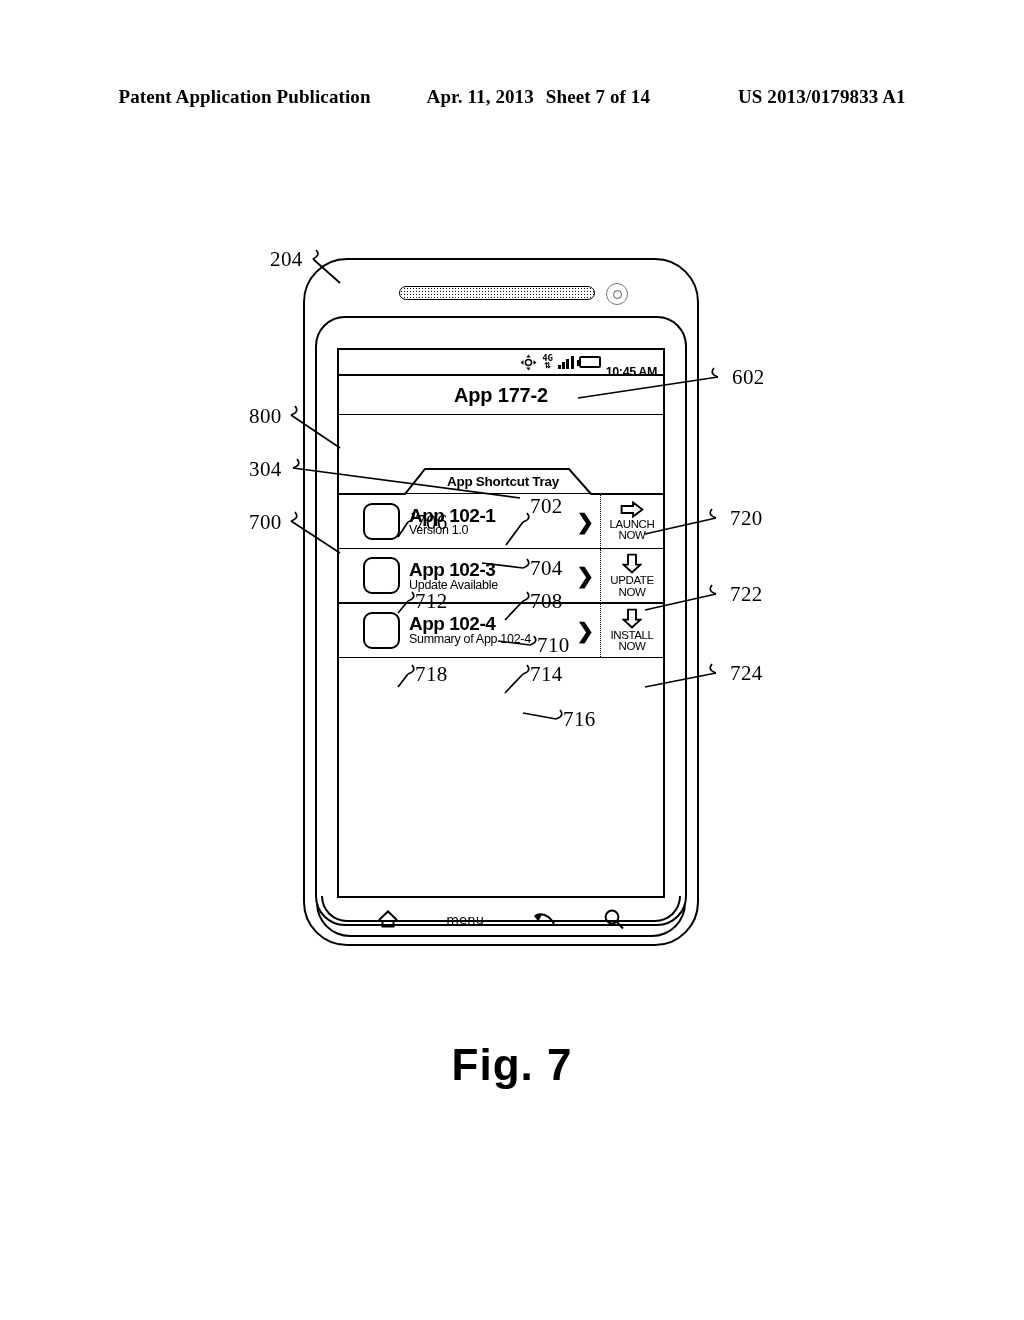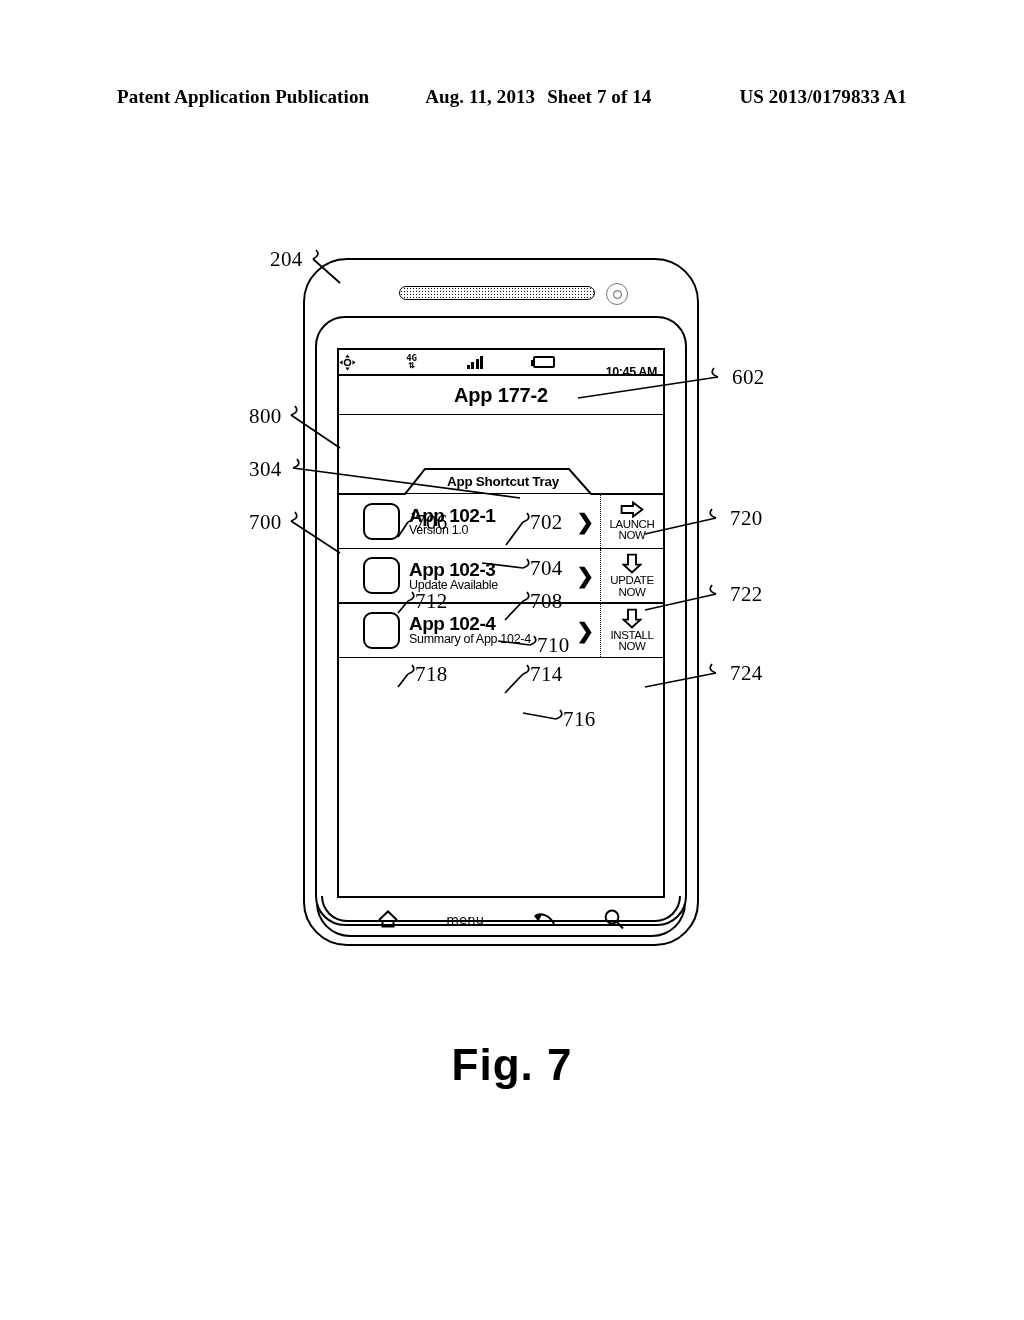--- a/index.html
+++ b/index.html
@@ -125,21 +125,21 @@
     border: 2px solid #000;
     box-sizing: border-box;
     background: #fff;
     overflow: hidden;
   }
   .statusbar {
     height: 26px;
     border-bottom: 2px solid #000;
     display: flex;
     align-items: center;
-    justify-content: space-between;
+    justify-content: flex-end;
     padding-right: 6px;
     gap: 5px;
     box-sizing: border-box;
   }
   .sb-gps { width: 17px; height: 17px; }
   .sb-4g {
     display: flex;
     flex-direction: column;
     align-items: center;
     line-height: 1;
@@ -317,21 +317,21 @@
     left: 0; top: 0;
     width: 1024px;
     height: 1320px;
     pointer-events: none;
   }
 </style>
 </head>
 <body>
 
 <div class="pat-header">
-  <span class="hdr-pub">Patent Application Publication</span><span class="hdr-date">Aug. 11, 2013</span><span class="hdr-sheet">Sheet 7 of 14</span><span class="hdr-num">US 2013/0179833 A1</span>
+  <span class="hdr-pub">Patent Application Publication</span><span class="hdr-date">Apr. 11, 2013</span><span class="hdr-sheet">Sheet 7 of 14</span><span class="hdr-num">US 2013/0179833 A1</span>
 </div>
 
 <div class="phone-wrap">
   <div class="phone-body"></div>
   <div class="phone-bezel"></div>
   <div class="chin-line chin-1"></div>
   <div class="chin-line chin-2"></div>
 
   <div class="speaker"></div>
   <div class="camera"></div>
@@ -506,21 +506,21 @@
 <div class="ref" style="left:270px; top:247px;">204</div>
 <div class="ref" style="left:249px; top:404px;">800</div>
 <div class="ref" style="left:249px; top:457px;">304</div>
 <div class="ref" style="left:249px; top:510px;">700</div>
 <div class="ref" style="left:732px; top:365px;">602</div>
 <div class="ref" style="left:730px; top:506px;">720</div>
 <div class="ref" style="left:730px; top:582px;">722</div>
 <div class="ref" style="left:730px; top:661px;">724</div>
 
 <div class="ref" style="left:415px; top:510px;">706</div>
-<div class="ref" style="left:530px; top:510px;">702</div>
+<div class="ref" style="left:530px; top:494px;">702</div>
 <div class="ref" style="left:530px; top:556px;">704</div>
 
 <div class="ref" style="left:415px; top:589px;">712</div>
 <div class="ref" style="left:530px; top:589px;">708</div>
 <div class="ref" style="left:537px; top:633px;">710</div>
 
 <div class="ref" style="left:415px; top:662px;">718</div>
 <div class="ref" style="left:530px; top:662px;">714</div>
 <div class="ref" style="left:563px; top:707px;">716</div>
 

